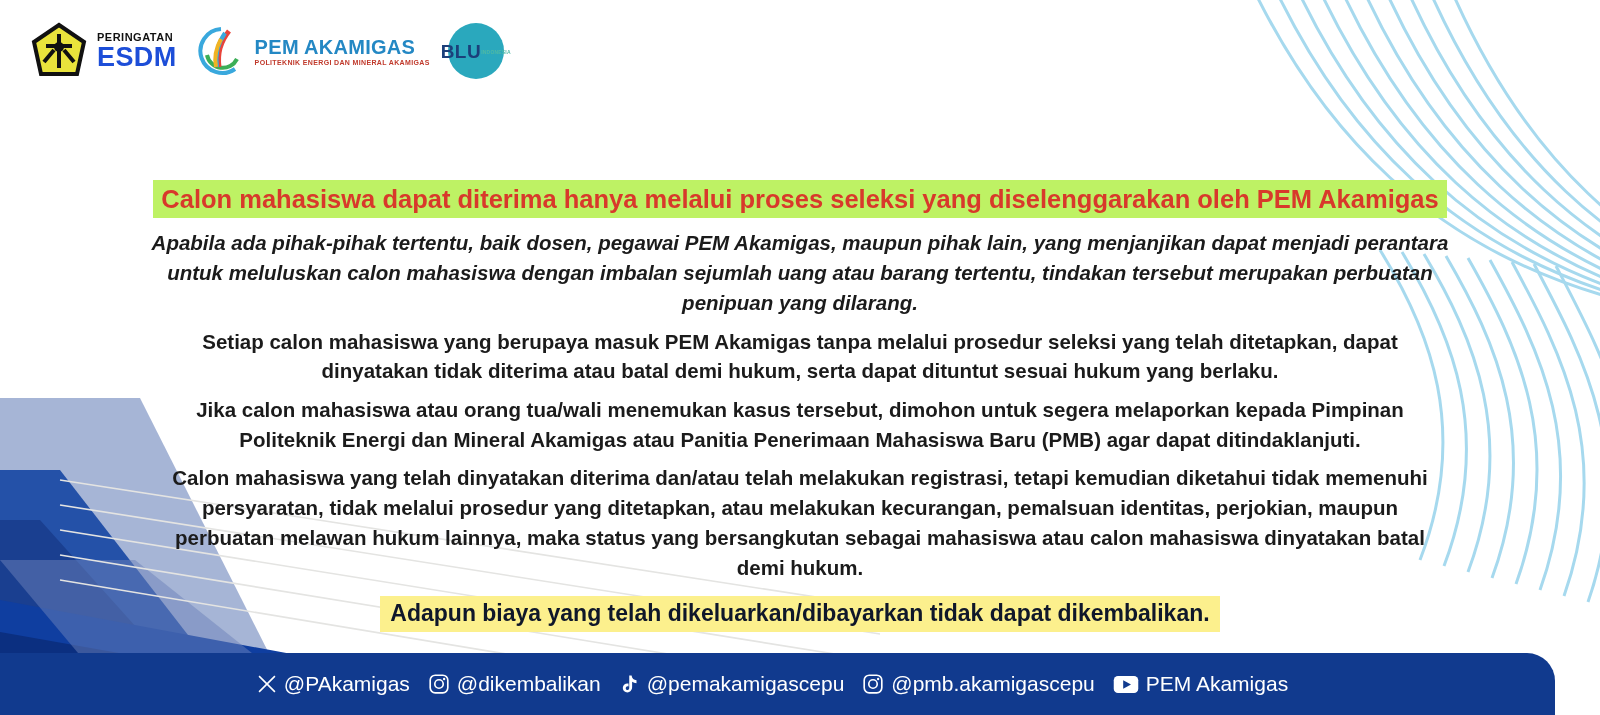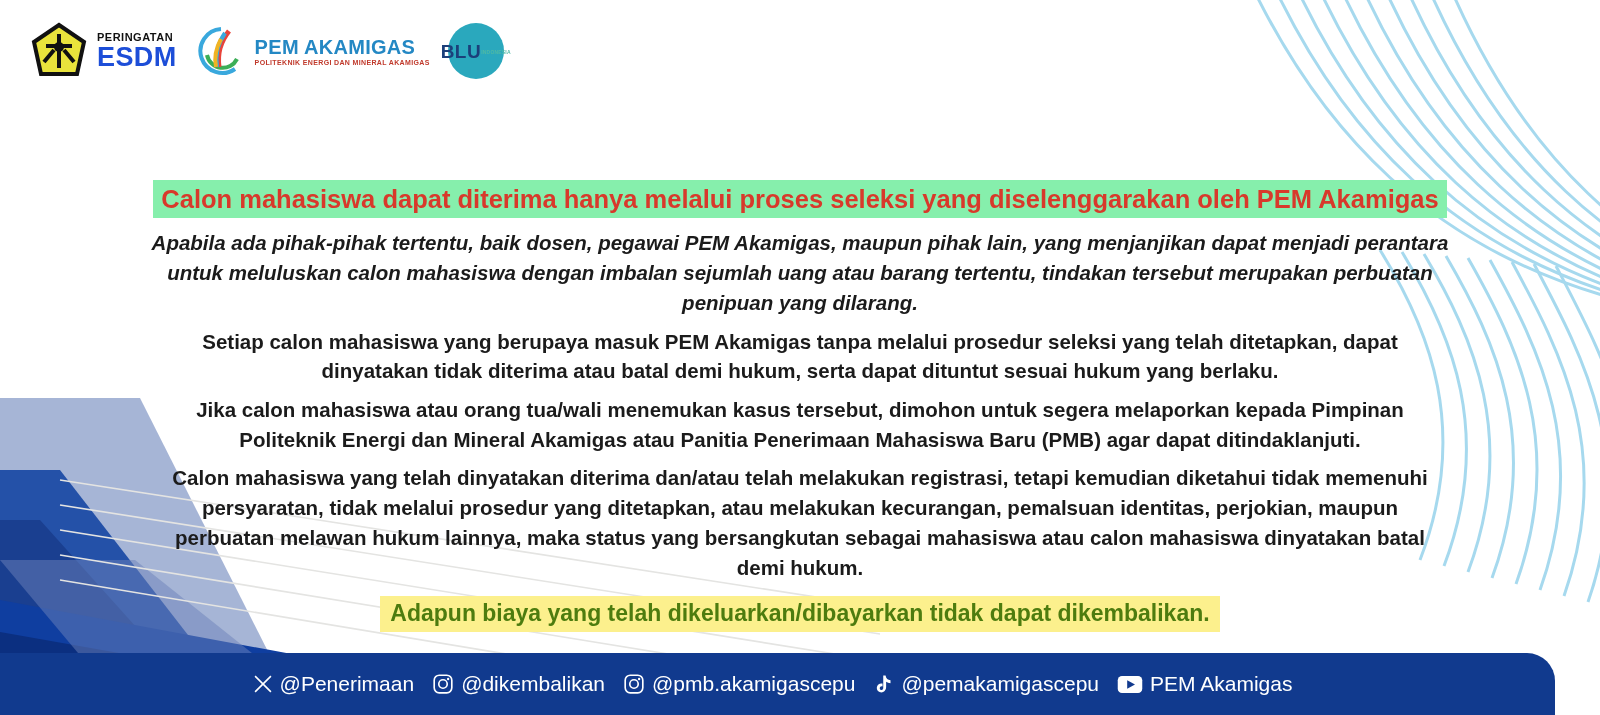--- a/index.html
+++ b/index.html
@@ -114,39 +114,39 @@
   
   .content { position: absolute; left: 0; top: 180px; width: 1600px; z-index: 4; text-align: center; }
   .headline {
     font-size: 25.5px;
     font-weight: bold;
     color: #d8392b;
     line-height: 1.35;
     margin: 0 auto 8px;
     width: max-content;
     max-width: 1480px;
-    background: #86efac;
+    background: #bef264;
     padding: 2px 8px;
   }
   .para {
     font-size: 20.5px;
     font-weight: bold;
     color: #1b1b1b;
     line-height: 1.45;
     margin: 0 auto;
     max-width: 1300px;
     padding: 9px 0 0;
   }
   .para.first { padding-top: 2px; font-style: italic; }
   .footnote-wrap { margin-top: 14px; }
   .footnote {
     display: inline-block;
     font-size: 23px;
     font-weight: bold;
-    color: #4d7c0f;
+    color: #0f172a;
     background: #fcf08d;
     padding: 3px 10px;
     line-height: 1.3;
   }
 
   
   .footer-bar {
     position: absolute;
     left: -10px;
     bottom: 0;
@@ -267,49 +267,49 @@
     </div>
   </div>
 
   <div class="footer-bar">
 
 
     <div class="fitem">
       <svg width="20" height="20" viewBox="0 0 24 24">
         <path d="M2.5 2.5 L21.5 21.5 M21.5 2.5 L2.5 21.5" stroke="#fff" stroke-width="1.9" fill="none"></path>
       </svg>
-      <span>@Penerimaan</span>
+      <span>@PAkamigas</span>
     </div>
 
     <div class="fitem">
       <svg width="22" height="22" viewBox="0 0 24 24">
         <rect x="2.4" y="2.4" width="19.2" height="19.2" rx="5.5" fill="none" stroke="#fff" stroke-width="1.8"></rect>
         <circle cx="12" cy="12" r="4.6" fill="none" stroke="#fff" stroke-width="1.8"></circle>
         <circle cx="17.6" cy="6.5" r="1.3" fill="#fff"></circle>
       </svg>
       <span>@dikembalikan</span>
     </div>
 
     <div class="fitem">
+      <svg width="21" height="22" viewBox="0 0 24 24">
+        <path d="M14.4 2.2 C14.8 5.6 16.9 7.4 20 7.7 L20 11 C18 10.9 16.4 10.3 15 9.3 L15 15.4 C15 19.6 11.6 22.3 8.2 21.4 C5.6 20.7 4 18.2 4.4 15.6 C4.9 12.6 7.9 10.7 10.9 11.5 L10.9 14.9 C9.3 14.2 7.7 15.3 7.7 16.9 C7.7 18.2 8.8 19.1 10 18.9 C11.1 18.7 11.7 17.8 11.7 16.6 L11.7 2.2 Z" fill="#fff"></path>
+      </svg>
+      <span>@pemakamigascepu</span>
+    </div>
+
+    <div class="fitem">
       <svg width="22" height="22" viewBox="0 0 24 24">
         <rect x="2.4" y="2.4" width="19.2" height="19.2" rx="5.5" fill="none" stroke="#fff" stroke-width="1.8"></rect>
         <circle cx="12" cy="12" r="4.6" fill="none" stroke="#fff" stroke-width="1.8"></circle>
         <circle cx="17.6" cy="6.5" r="1.3" fill="#fff"></circle>
       </svg>
       <span>@pmb.akamigascepu</span>
     </div>
 
     <div class="fitem">
-      <svg width="21" height="22" viewBox="0 0 24 24">
-        <path d="M14.4 2.2 C14.8 5.6 16.9 7.4 20 7.7 L20 11 C18 10.9 16.4 10.3 15 9.3 L15 15.4 C15 19.6 11.6 22.3 8.2 21.4 C5.6 20.7 4 18.2 4.4 15.6 C4.9 12.6 7.9 10.7 10.9 11.5 L10.9 14.9 C9.3 14.2 7.7 15.3 7.7 16.9 C7.7 18.2 8.8 19.1 10 18.9 C11.1 18.7 11.7 17.8 11.7 16.6 L11.7 2.2 Z" fill="#fff"></path>
-      </svg>
-      <span>@pemakamigascepu</span>
-    </div>
-
-    <div class="fitem">
       <svg width="26" height="19" viewBox="0 0 28 20">
         <rect x="0.8" y="0.8" width="26.4" height="18.4" rx="4.6" fill="#fff"></rect>
         <polygon points="11,5.4 19.4,10 11,14.6" fill="#113a8e"></polygon>
       </svg>
       <span>PEM Akamigas</span>
     </div>
   </div>
 
 </div>
 

